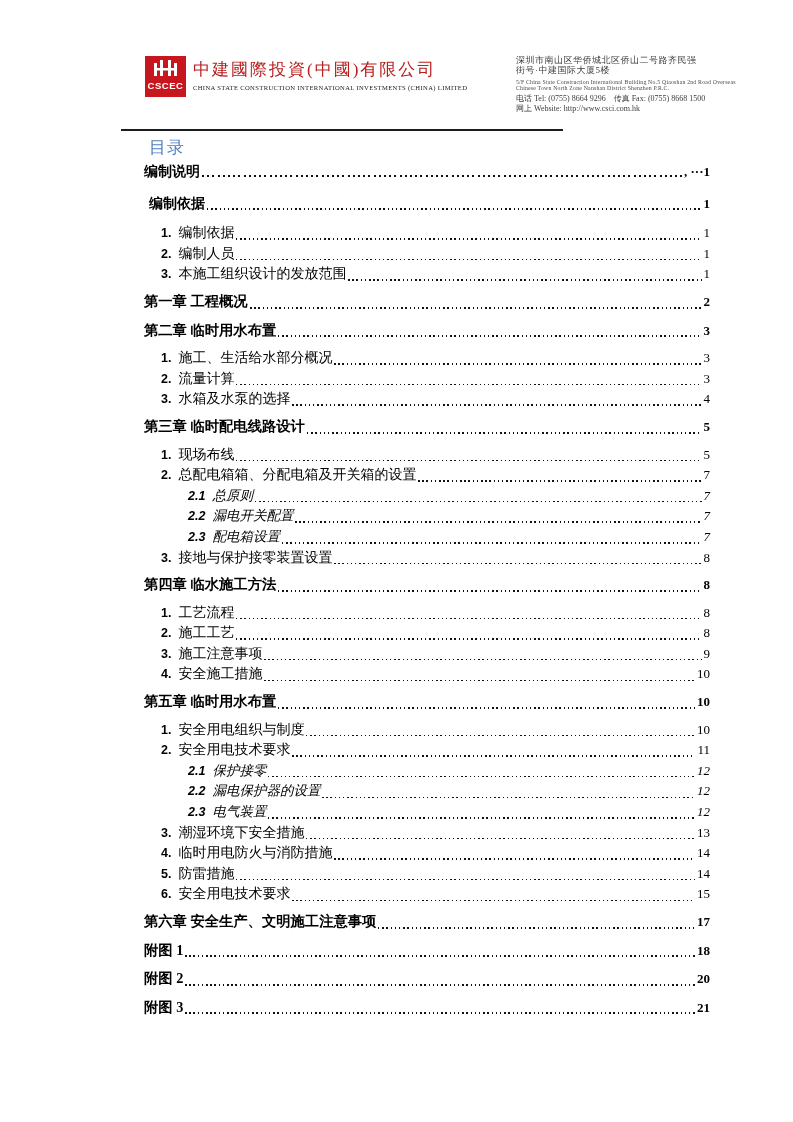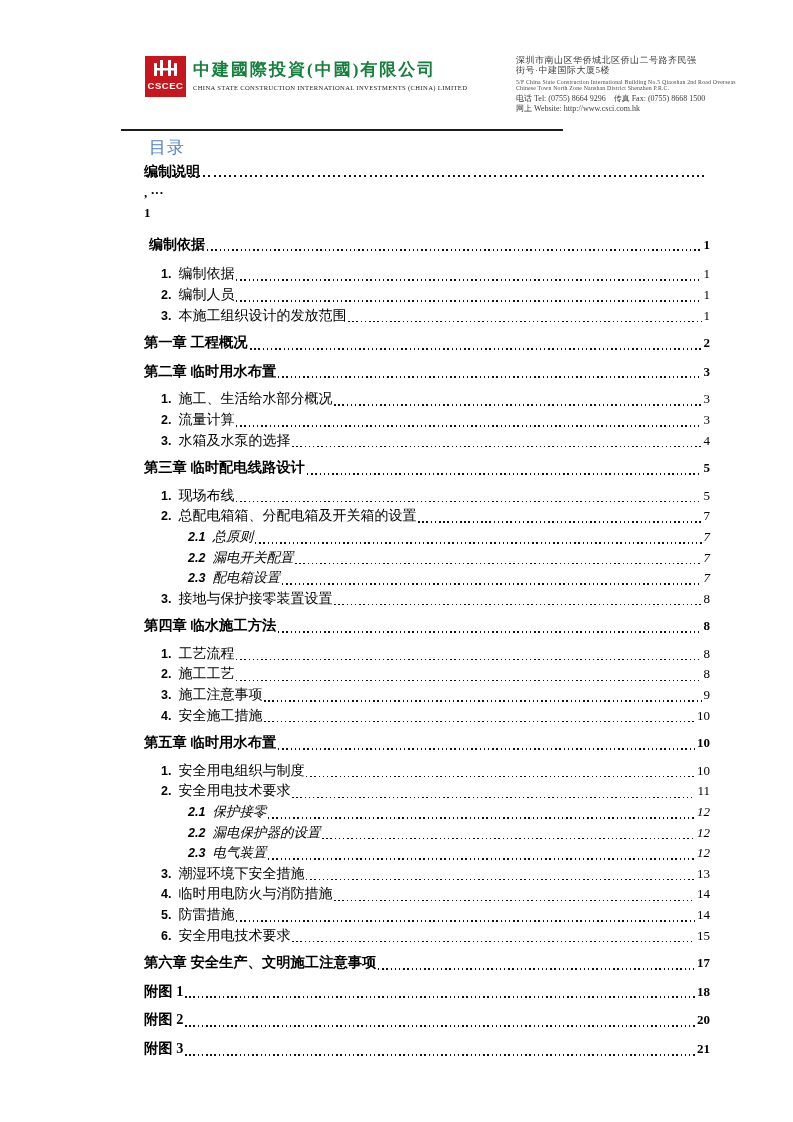--- a/index.html
+++ b/index.html
@@ -10,21 +10,21 @@
     color:#000;
     overflow:hidden;
   }
   .page { position:absolute; inset:0; background:#fff; }
 
   
   .letterhead { position:absolute; top:0; left:0; right:0; height:134px; }
   .logo { position:absolute; left:145px; top:56px; width:41px; height:54px; }
   .company { position:absolute; left:193px; top:58px; width:320px; }
   .company-cn {
-    font-size:17px; font-weight:bold; letter-spacing:2px; color:#15803d;
+    font-size:17px; font-weight:normal; letter-spacing:2px; color:#b91c1c;
     white-space:nowrap;
   }
   .company-en {
     margin-top:3px; font-size:6.6px; letter-spacing:.35px; color:#222;
     font-family:"Liberation Serif","DejaVu Serif",serif; white-space:nowrap;
   }
   .addr {
     position:absolute; left:516px; top:55px; width:272px; color:#3c3c3c;
     line-height:1.15;
   }
@@ -55,21 +55,21 @@
     font-weight:bold; font-size:12.5px; margin-right:7px;
   }
   .leader { flex:1 1 auto; min-width:10px; position:relative; margin:0 2px; align-self:stretch; }
   .leader::after {
     content:""; position:absolute; left:0; right:0; bottom:4px; height:1.5px;
     background:repeating-linear-gradient(to right,#111 0 1.5px,transparent 1.5px 4.2px);
   }
   .page-num { font-size:13px; white-space:nowrap; }
   .suffix { font-size:13px; white-space:nowrap; }
 
-  .level-top { font-weight:bold; margin-bottom:11px;flex-direction:column; }
+  .level-top { font-weight:bold; margin-bottom:11px; }
   .level-top .leader::after {
     bottom:6px; height:2px;
     background:repeating-linear-gradient(to right,#111 0 2px,transparent 2px 5.2px);
   }
   .level-section { font-weight:bold; padding-left:5px; margin-bottom:9px; }
   .level-section .leader::after, .level-chapter .leader::after { height:2px; }
   .level-section .page-num, .level-chapter .page-num,
   .level-top .page-num { font-weight:bold; }
 
   .level-chapter { font-weight:bold; margin-top:6px; margin-bottom:7px; font-size:14.3px; }

